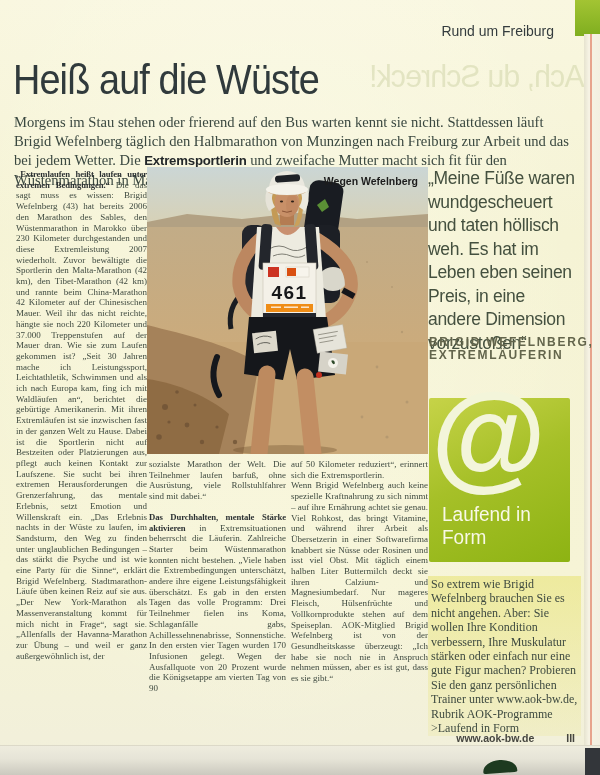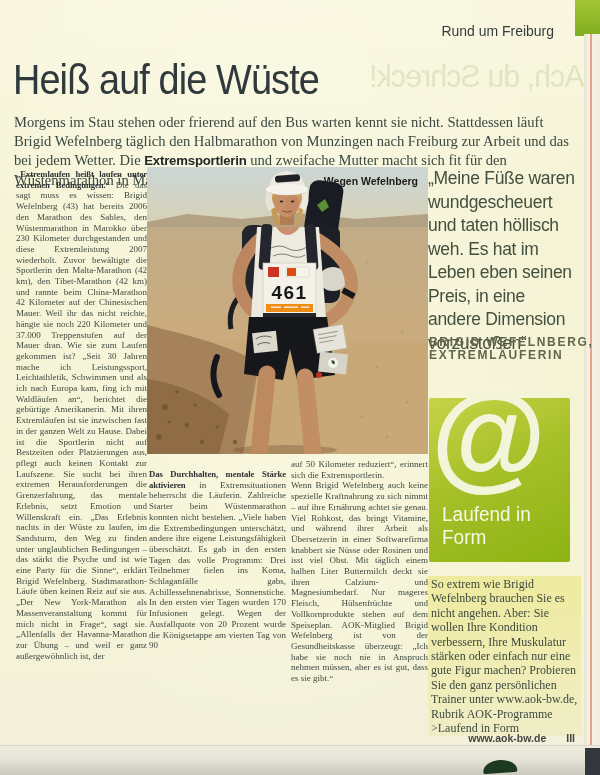--- a/index.html
+++ b/index.html
@@ -62,21 +62,21 @@
   .at-glyph { position:absolute; top:-22px; left:2px; font-family:"Liberation Sans",sans-serif;
     font-weight:bold; font-size:118px; color:#f3f5da; line-height:1; }
   .box-title { position:absolute; left:13px; bottom:12px; font-family:"Liberation Sans",sans-serif;
     font-size:20px; line-height:1.18; color:#f8f8e6; white-space:pre-line;
     transform:scaleX(0.95); transform-origin:left bottom; }
   .sidebar-body { position:absolute; left:428px; top:576px; width:147px;
     font-size:12px; line-height:14.4px; color:#3e4a40; padding:1px 3px;
     background:linear-gradient(180deg, rgba(231,226,112,0.55), rgba(231,226,112,0.18)); }
 
   .footer { position:absolute; left:360px; top:732px; width:215px; display:flex;
-    justify-content:flex-end; gap:20px; font-family:"Liberation Sans",sans-serif;
+    justify-content:flex-end; gap:32px; font-family:"Liberation Sans",sans-serif;
     font-weight:bold; font-size:10.5px; color:#45453e; }
 </style>
 </head>
 <body>
 
 <div id="page">
 
   <div class="ghost">Ach, du Schreck!</div>
   <div class="corner-tab"></div>
   <div class="edge-strip"></div>
@@ -202,20 +202,21 @@
         <path d="M122,20 Q124,5 140,4 Q156,5 158,20 Q140,28 122,20 Z" fill="#eae8df"></path>
         <ellipse cx="140" cy="24.5" rx="19" ry="4" fill="#caa87e" opacity="0.8"></ellipse>
         <ellipse cx="140" cy="22.5" rx="21" ry="5.5" fill="#f4f2ea"></ellipse>
         <rect x="128" y="8" width="25" height="7" rx="3" fill="#1e2126" transform="rotate(-4 140 11)"></rect>
       </g>
     </svg>
     <div class="photo-caption">Wegen Wefelnberg</div>
   </div>
 
   <div class="col" id="col2">
+    <div>sozialste Marathon der Welt. Die Teilnehmer laufen barfuß, ohne Ausrüstung, viele Rollstuhlfahrer sind mit dabei.“</div>
     <div class="parabreak"></div>
     <div><span class="lead">Das Durchhalten, mentale Stärke aktivieren</span><span> in Extremsituationen beherrscht die Läuferin. Zahlreiche Starter beim Wüstenmarathon konnten nicht bestehen. „Viele haben die Extrembedingungen unterschätzt, andere ihre eigene Leistungsfähigkeit überschätzt. Es gab in den ersten Tagen das volle Programm: Drei Teilnehmer fielen ins Koma, Schlaganfälle gabs, Achillessehnenabrisse, Sonnenstiche. In den ersten vier Tagen wurden 170 Infusionen gelegt. Wegen der Ausfallquote von 20 Prozent wurde die Königsetappe am vierten Tag von 90</span></div>
   </div>
 
   <div class="col" id="col3">
     <div>auf 50 Kilometer reduziert“, erinnert sich die Extremsportlerin.</div>
     <div>Wenn Brigid Wefelnberg auch keine spezielle Kraftnahrung zu sich nimmt – auf ihre Ernährung achtet sie genau. Viel Rohkost, das bringt Vitamine, und während ihrer Arbeit als Übersetzerin in einer Softwarefirma knabbert sie Nüsse oder Rosinen und isst viel Obst. Mit täglich einem halben Liter Buttermilch deckt sie ihren Calzium- und Magnesiumbedarf. Nur mageres Fleisch, Hülsenfrüchte und Vollkornprodukte stehen auf dem Speiseplan. AOK-Mitglied Brigid Wefelnberg ist von der Gesundheitskasse überzeugt: „Ich habe sie noch nie in Anspruch nehmen müssen, aber es ist gut, dass es sie gibt.“</div>
   </div>
 
   <div class="pullquote">„Meine Füße waren wundgescheuert und taten höllisch weh. Es hat im Leben eben seinen Preis, in eine andere Dimension vorzustoßen“</div>

